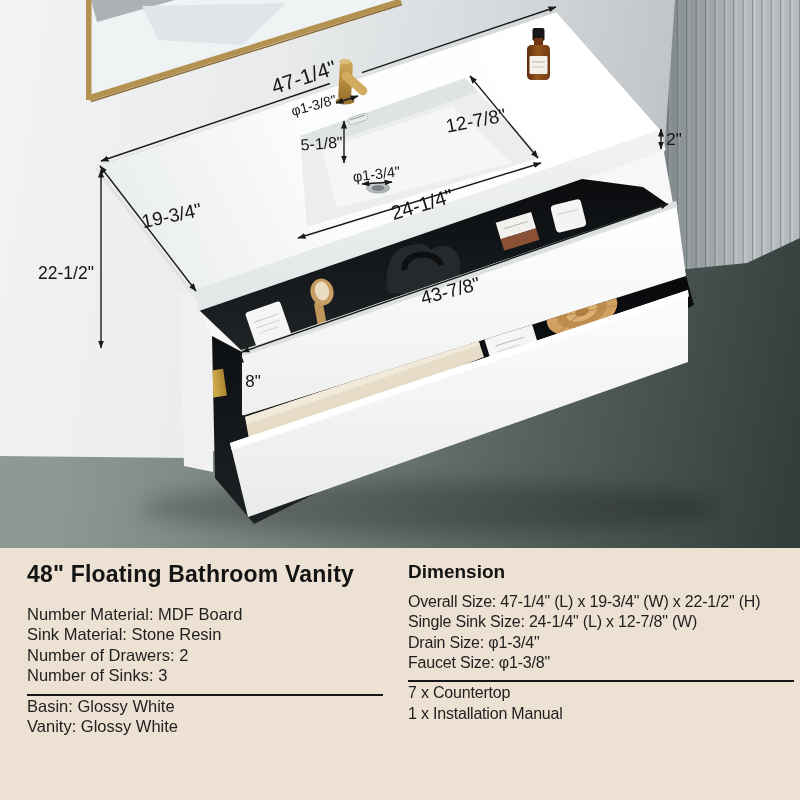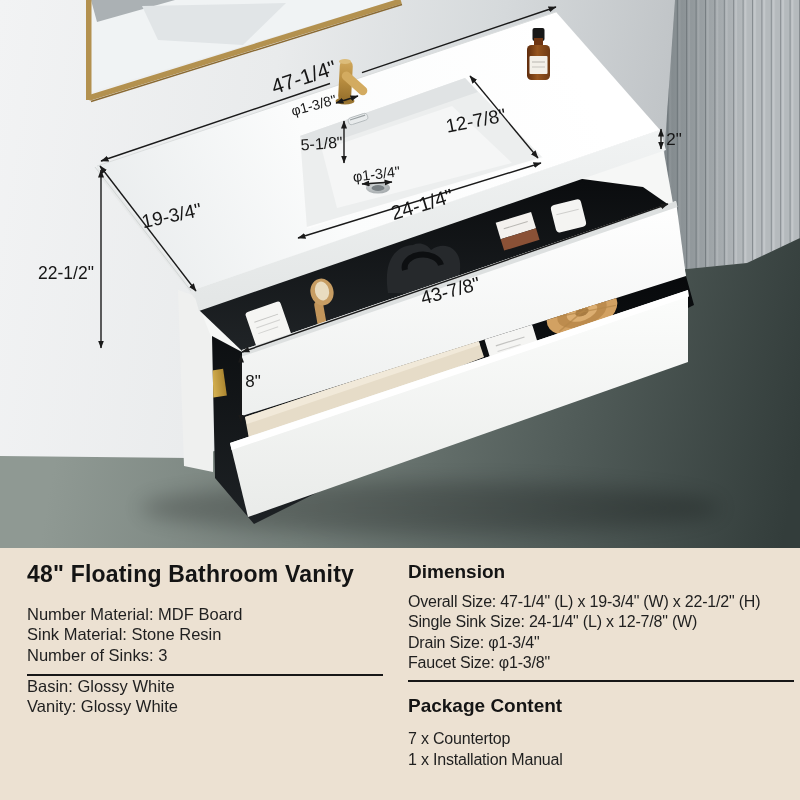--- a/index.html
+++ b/index.html
@@ -262,39 +262,39 @@
     <text class="dimtext" transform="translate(253,387)" text-anchor="middle" font-size="17">8"</text>
   </g>
 </svg>
 
 <div class="spec">
   <div class="col colL">
     <h1 class="title">48" Floating Bathroom Vanity</h1>
     <div>
       <p>Number Material: MDF Board</p>
       <p>Sink Material: Stone Resin</p>
+      <p>Number of Drawers: 2</p>
       <p>Number of Sinks: 3</p>
     </div>
     <hr class="rule">
     <div>
       <p>Basin: Glossy White</p>
       <p>Vanity: Glossy White</p>
     </div>
   </div>
 
   <div class="col colR">
     <h2 class="first">Dimension</h2>
     <div>
       <p>Overall Size: 47-1/4" (L) x 19-3/4" (W) x 22-1/2" (H)</p>
       <p>Single Sink Size: 24-1/4" (L) x 12-7/8" (W)</p>
       <p>Drain Size: φ1-3/4"</p>
       <p>Faucet Size: φ1-3/8"</p>
     </div>
     <hr class="rule">
-    <h2>Package Content</h2>
     <div class="pkg">
       <p>7 x Countertop</p>
       <p>1 x Installation Manual</p>
     </div>
   </div>
 </div>
 
 </div>
 
 </body></html>

